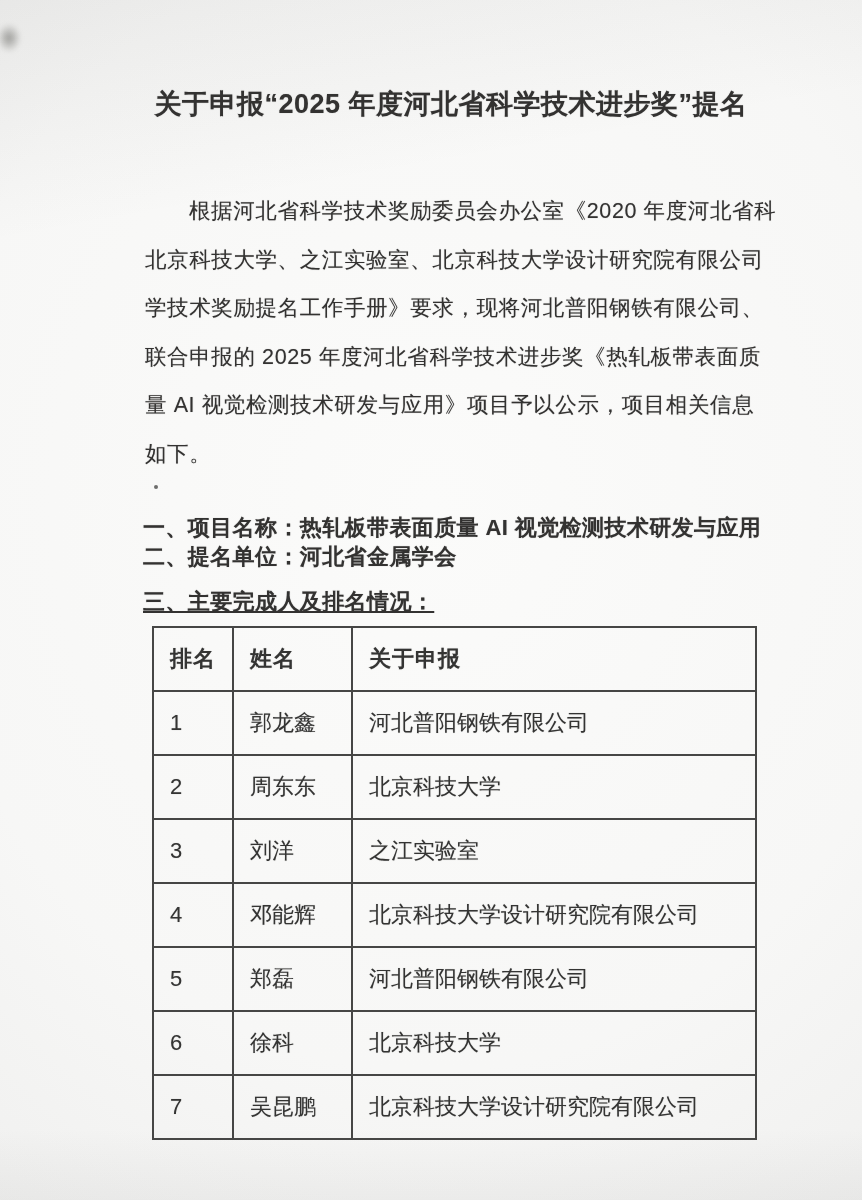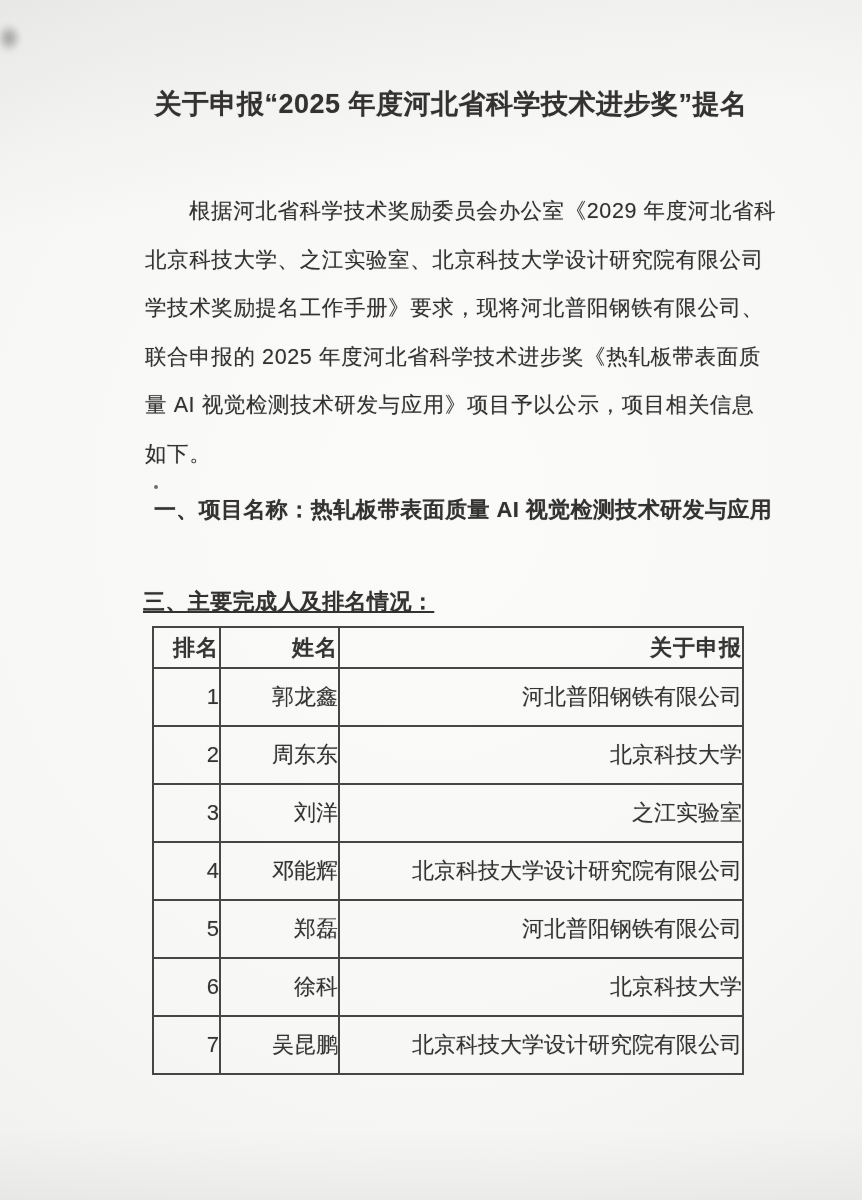--- a/index.html
+++ b/index.html
@@ -37,31 +37,31 @@
   .para-line.indent{padding-left:44px;}
   .stray-dot{
     position:absolute;left:154px;top:485px;width:4px;height:4px;border-radius:50%;
     background:#4a4a48;opacity:0.8;
   }
   .item-line{
     position:absolute;left:143px;width:640px;height:34px;
     font-size:22px;line-height:34px;font-weight:700;letter-spacing:0.4px;
     white-space:nowrap;
   }
-  #item-0{top:493px;text-align:center;}
+  #item-0{top:511px;}
   #item-1{top:540px;}
   #item-2{top:585px;text-decoration:underline;}
   table.contributors{
     position:absolute;left:152px;top:626px;
     border-collapse:collapse;table-layout:fixed;
   }
   table.contributors td,table.contributors th{
-    border:2px solid #464645;text-align:right;vertical-align:middle;
+    border:2px solid #464645;text-align:left;vertical-align:middle;
     font-size:22px;color:#343433;text-shadow:0 0 1px rgba(85,85,85,0.4);
-    white-space:nowrap;overflow:hidden;padding:0;
+    white-space:nowrap;overflow:hidden;padding:16px;
   }
   table.contributors th{font-weight:700;letter-spacing:1px;}
   col.c-rank{width:67px;}
   col.c-name{width:119px;}
   col.c-org{width:404px;}
   tr.hdr{height:41px;}
   tr.row{height:58px;}
   td.rank-cell{font-size:21px;}
 </style>
 </head>
@@ -69,31 +69,32 @@
 
 <div class="photo">
   <div class="photo-shade"></div>
   <div class="smudge"></div>
 
   <div class="title-block txt">
     <div>关于申报“2025 年度河北省科学技术进步奖”提名</div>
   </div>
 
   <div class="para txt">
-    <div class="para-line indent">根据河北省科学技术奖励委员会办公室《2029 年度河北省科</div>
+    <div class="para-line indent">根据河北省科学技术奖励委员会办公室《2020 年度河北省科</div>
     <div class="para-line">北京科技大学、之江实验室、北京科技大学设计研究院有限公司</div>
     <div class="para-line">学技术奖励提名工作手册》要求，现将河北普阳钢铁有限公司、</div>
     <div class="para-line">联合申报的 2025 年度河北省科学技术进步奖《热轧板带表面质</div>
     <div class="para-line">量 AI 视觉检测技术研发与应用》项目予以公示，项目相关信息</div>
     <div class="para-line">如下。</div>
   </div>
 
   <div class="stray-dot"></div>
 
   <div id="item-0" class="item-line txt">一、项目名称：热轧板带表面质量 AI 视觉检测技术研发与应用</div>
+  <div id="item-1" class="item-line txt">二、提名单位：河北省金属学会</div>
   <div id="item-2" class="item-line txt">三、主要完成人及排名情况：</div>
 
   <table class="contributors">
     <colgroup>
         <col class="c-rank">
         <col class="c-name">
         <col class="c-org">
       </colgroup>
     <tbody>
         <tr class="hdr">

